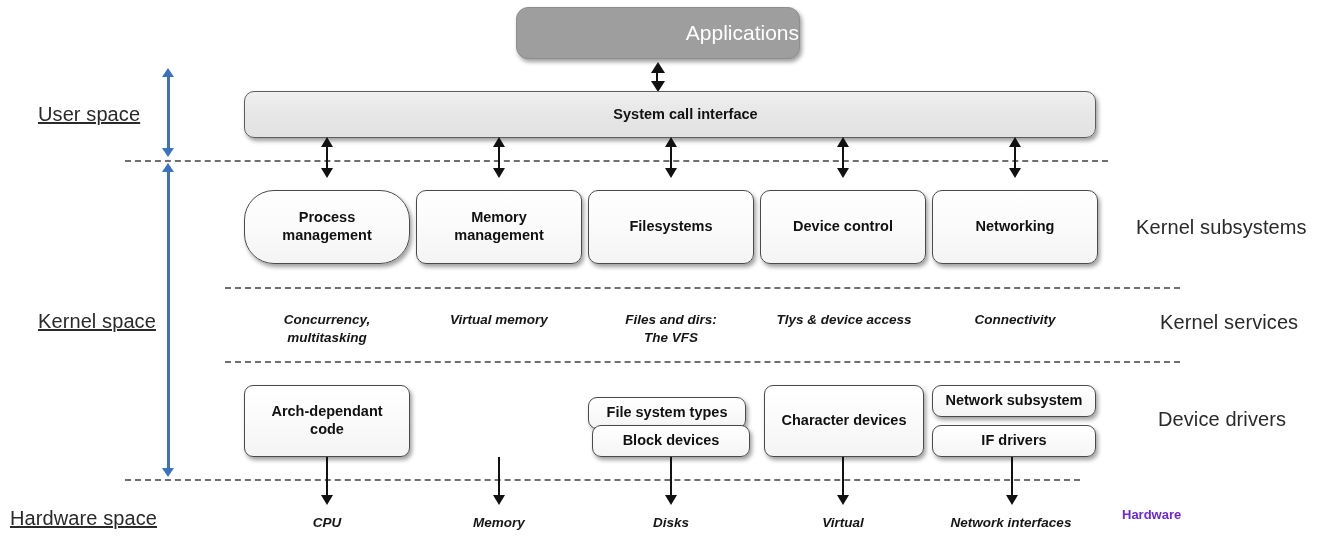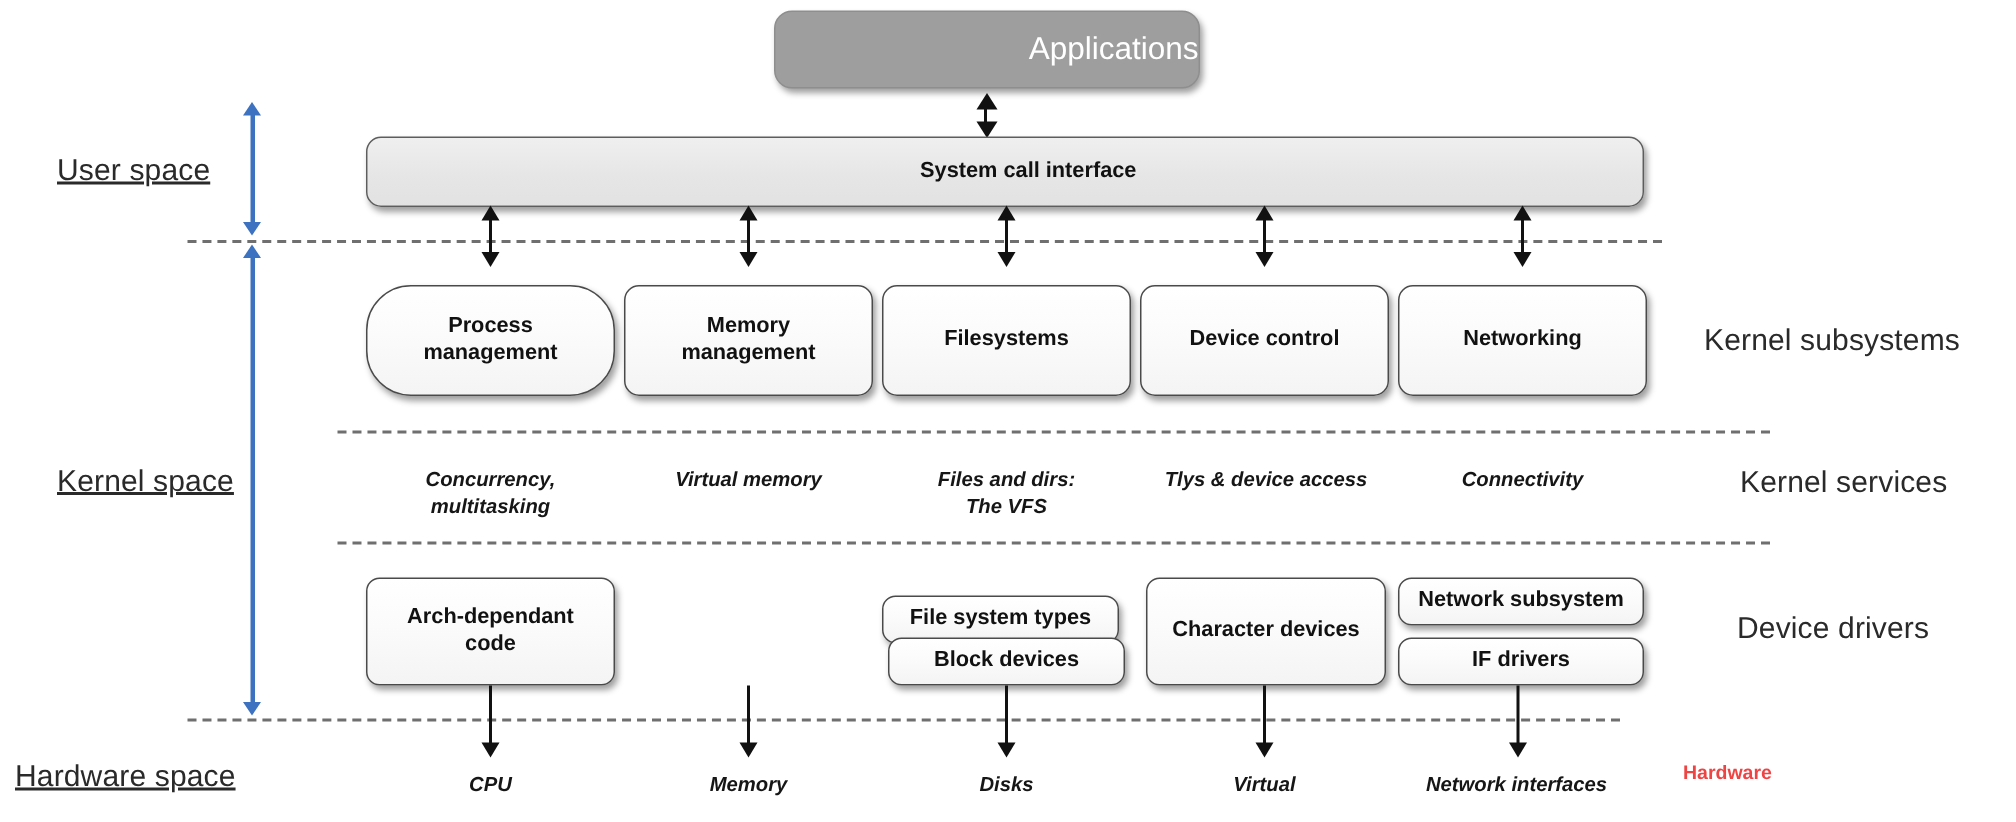--- a/index.html
+++ b/index.html
@@ -120,21 +120,21 @@
     font-size: 13.5px;
     color: #161616;
     text-align: center;
     white-space: nowrap;
   }
   .hw-word {
     font-family: "Liberation Sans", sans-serif;
     font-style: normal;
     font-weight: bold;
     font-size: 13px;
-    color: #ef4444;
+    color: #6d28d9;
     white-space: nowrap;
   }
 </style>
 </head>
 <body>
 
 <div id="stage">
 
   <div class="abs box box-apps" style="left:516px; top:7px; width:284px; height:52px;justify-content:flex-end;">
     <span>Applications</span>

